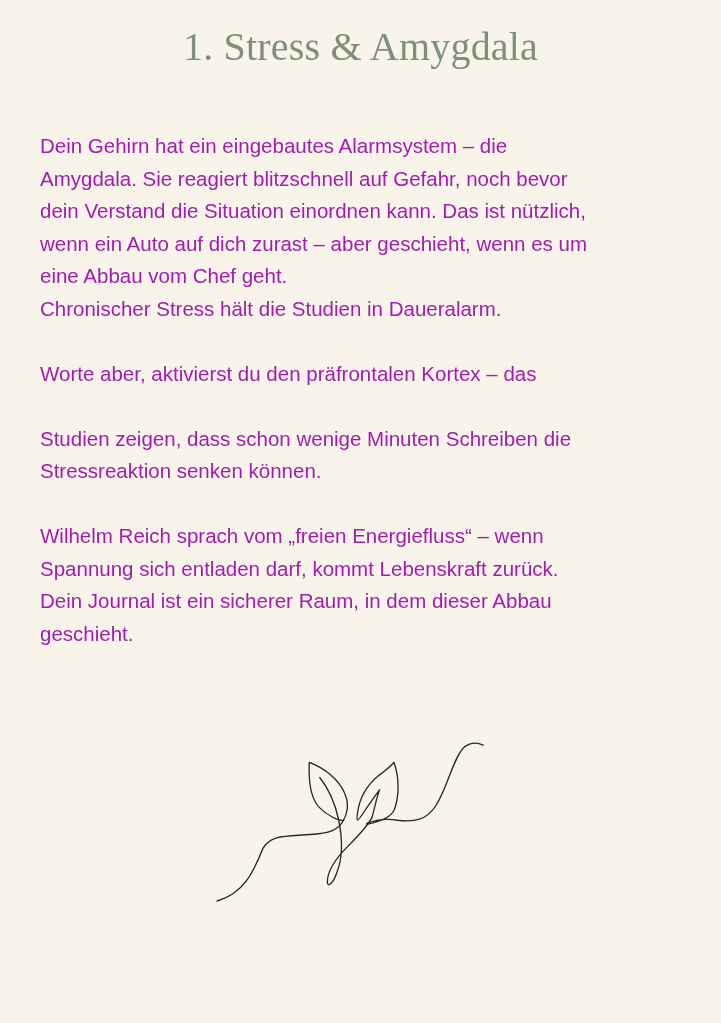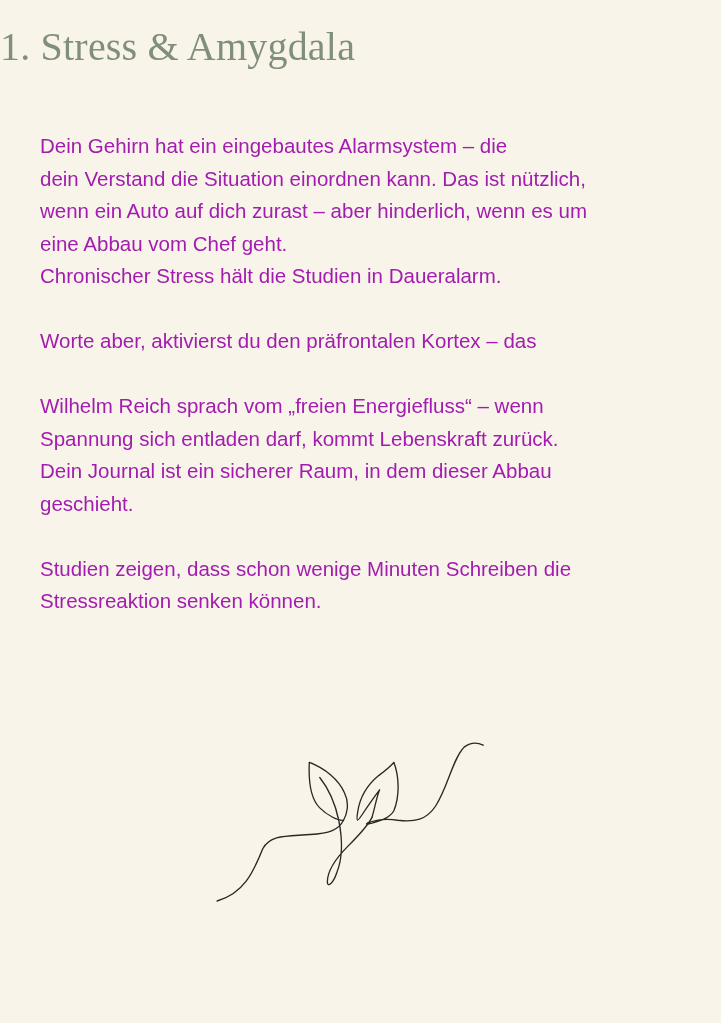--- a/index.html
+++ b/index.html
@@ -18,20 +18,21 @@
       left: 0; top: 0;
       width: 721px;
       height: 1023px;
       background: #f9f4ea;
     }
     .title {
       position: absolute;
       left: 0;
       top: 22px;
       width: 721px;
+      text-align: center;
       font-family: "Liberation Serif", "DejaVu Serif", serif;
       font-size: 40px;
       line-height: 50px;
       color: #7f8f7a;
       margin: 0;
       font-weight: normal;
       letter-spacing: 0.2px;
     }
     .body {
       position: absolute;
@@ -61,37 +62,38 @@
 </head>
 <body>
 
 <div class="page">
 
   <h1 class="title">1. Stress &amp; Amygdala</h1>
 
   <div class="body">
     <p class="para">
       <span class="line">Dein Gehirn hat ein eingebautes Alarmsystem – die</span>
+      <span class="line">Amygdala. Sie reagiert blitzschnell auf Gefahr, noch bevor</span>
       <span class="line">dein Verstand die Situation einordnen kann. Das ist nützlich,</span>
-      <span class="line">wenn ein Auto auf dich zurast – aber hinderlich, wenn es um</span>
+      <span class="line">wenn ein Auto auf dich zurast – aber geschieht, wenn es um</span>
       <span class="line">eine Abbau vom Chef geht.</span>
       <span class="line">Chronischer Stress hält die Studien in Daueralarm.</span>
     </p>
     <p class="para">
       <span class="line">Worte aber, aktivierst du den präfrontalen Kortex – das</span>
     </p>
     <p class="para">
+      <span class="line">Studien zeigen, dass schon wenige Minuten Schreiben die</span>
+      <span class="line">Stressreaktion senken können.</span>
+    </p>
+    <p class="para">
       <span class="line">Wilhelm Reich sprach vom „freien Energiefluss“ – wenn</span>
       <span class="line">Spannung sich entladen darf, kommt Lebenskraft zurück.</span>
       <span class="line">Dein Journal ist ein sicherer Raum, in dem dieser Abbau</span>
       <span class="line">geschieht.</span>
-    </p>
-    <p class="para">
-      <span class="line">Studien zeigen, dass schon wenige Minuten Schreiben die</span>
-      <span class="line">Stressreaktion senken können.</span>
     </p>
   </div>
 
   <svg class="illustration" viewBox="0 0 290 200" fill="none" stroke="#2a2724" stroke-width="1.4" stroke-linecap="round" stroke-linejoin="round">
 
     <path d="M2,180 C30,172 40,150 50,125 C58,110 75,112 100,110 C120,109 130,105 135,95"></path>
 
     <path d="M135,95 C130,96 118,90 110,82 C100,72 98,55 99,34 C115,40 130,52 136,66 C142,78 138,90 135,95"></path>
 
     <path d="M110,50 C118,60 126,76 130,95 C134,115 134,135 128,150 C124,162 118,166 118,160 C118,148 128,134 140,122 C150,112 160,102 165,92"></path>

